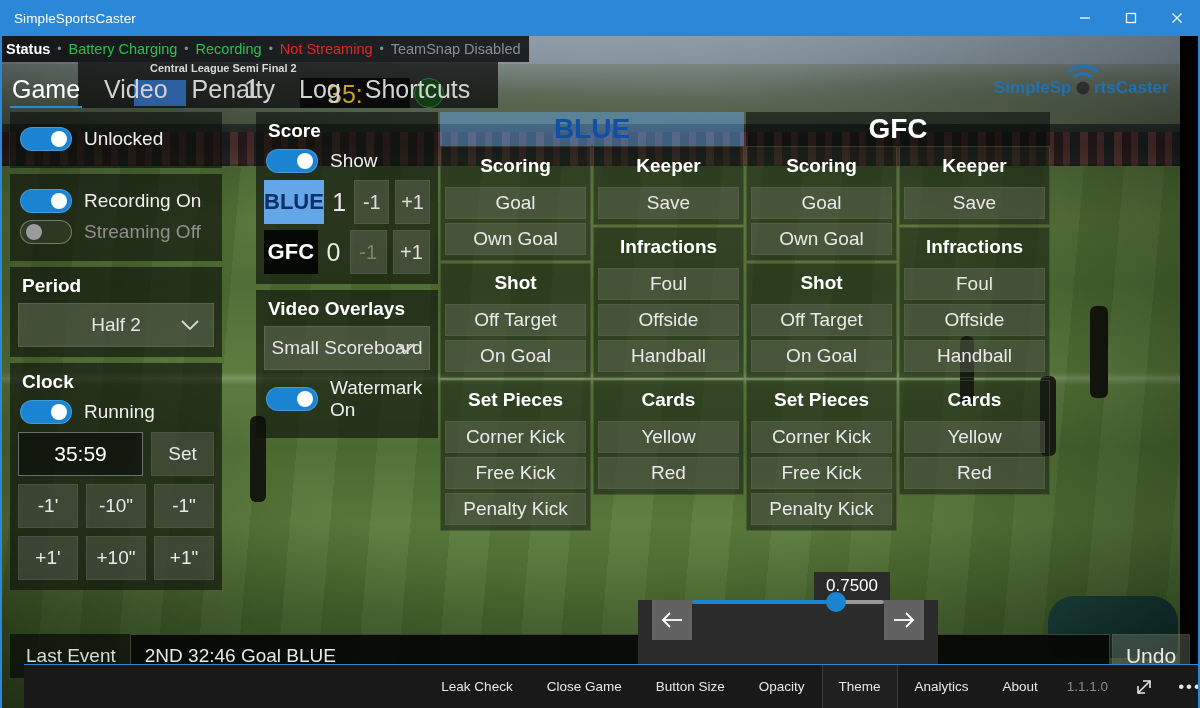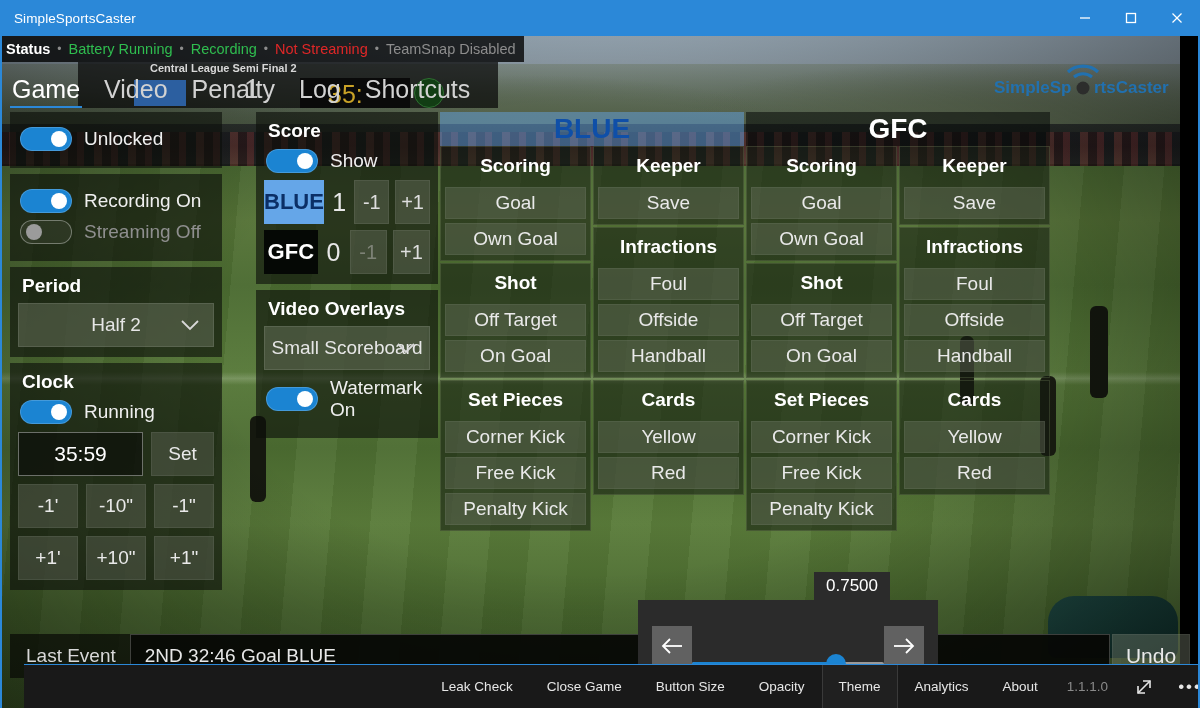--- a/index.html
+++ b/index.html
@@ -264,21 +264,21 @@
     color:#e9e9e9; font-size:19px;
     display:flex; align-items:center; justify-content:center;
   }
   .act:first-of-type { margin-top: 0; }
   .col { display:flex; flex-direction:column; }
 
   
   .slider-pop {
     position:absolute; left:638px; top:600px; width:300px; height:66px;
     background:#2b2b2b; z-index:45;
-    display:flex; align-items:flex-end; padding: 0 14px;
+    display:flex; align-items:flex-start; padding: 0 14px;
   }
   .sl-btn {
     width:40px; height:40px; background: rgba(255,255,255,.26);
     display:flex; align-items:center; justify-content:center; color:#fff;
   }
   .sl-track {
     flex:1; height:4px; background:#9a9a9a; position:relative; border-radius:2px;
   }
   .sl-fill { position:absolute; left:0; top:0; height:4px; width:75%; background:#1b84d2; border-radius:2px; }
   .sl-thumb {
@@ -382,21 +382,21 @@
       <svg width="12" height="12" viewBox="0 0 12 12">
           <line x1="1.5" y1="1.5" x2="10.5" y2="10.5" stroke="#fff" stroke-width="1.3"></line>
           <line x1="10.5" y1="1.5" x2="1.5" y2="10.5" stroke="#fff" stroke-width="1.3"></line>
         </svg>
     </div>
   </div>
 
   <div class="statusbar">
     <span class="status-label">Status</span>
     <span class="status-sep">•</span>
-    <span class="status-item green">Battery Running</span>
+    <span class="status-item green">Battery Charging</span>
     <span class="status-sep">•</span>
     <span class="status-item green">Recording</span>
     <span class="status-sep">•</span>
     <span class="status-item red">Not Streaming</span>
     <span class="status-sep">•</span>
     <span class="status-item gray">TeamSnap Disabled</span>
   </div>
 
   <div class="sb-preview">
     <div class="sb-title">Central League Semi Final 2</div>

